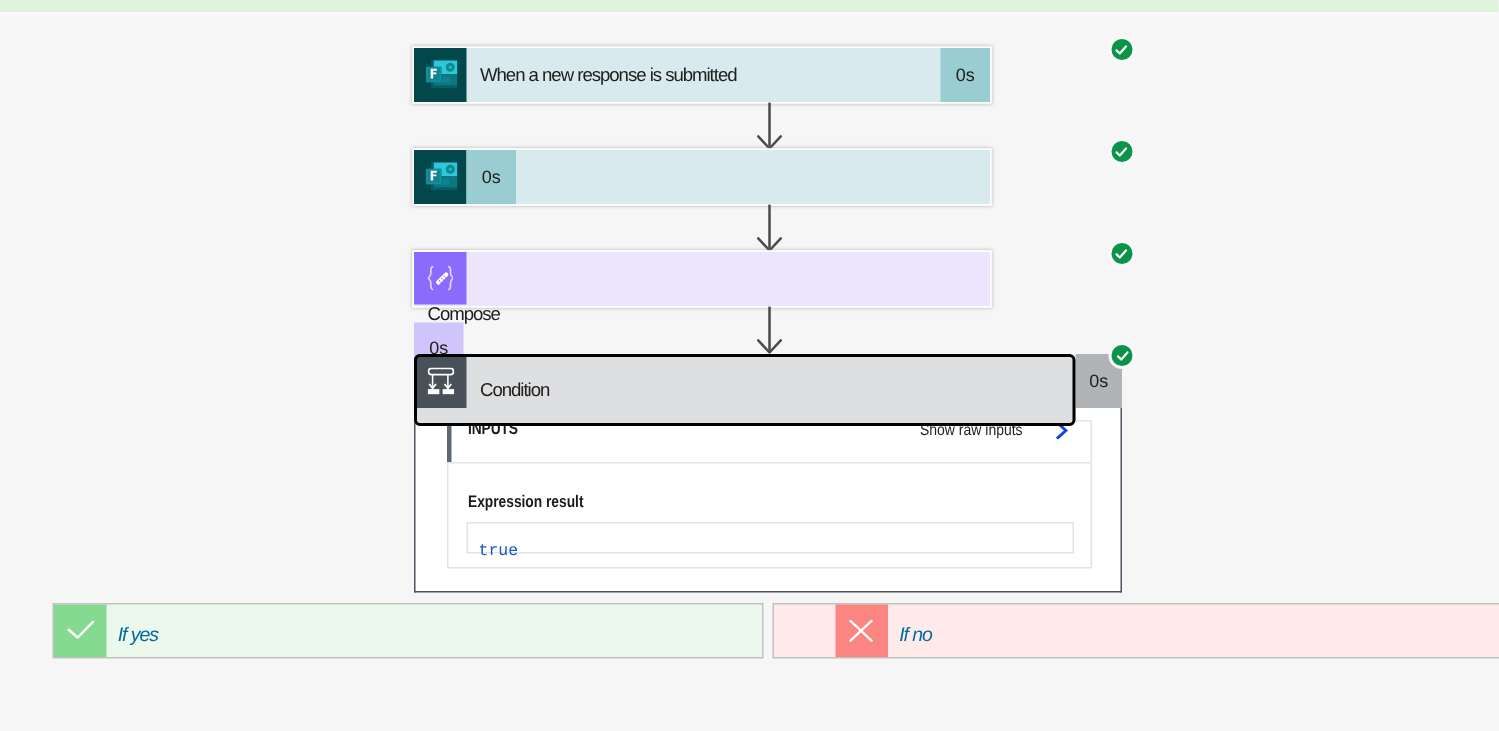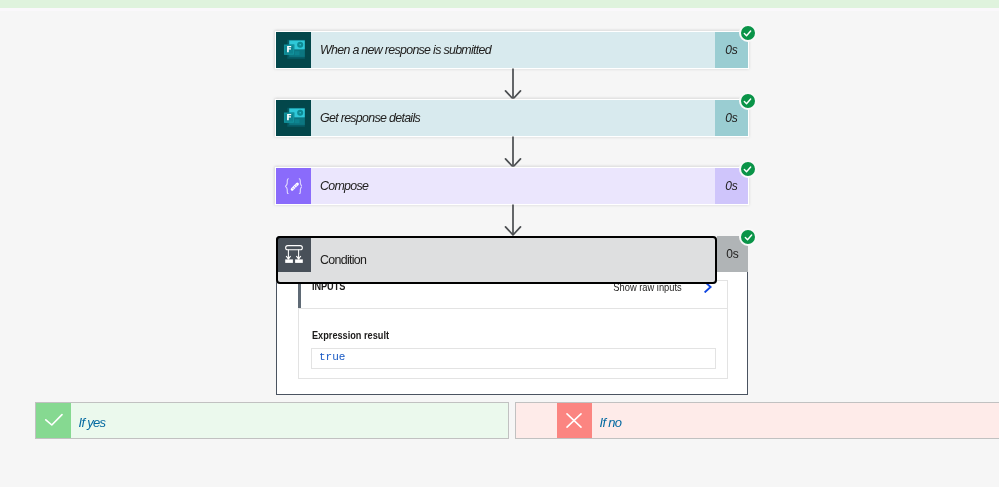--- a/index.html
+++ b/index.html
@@ -3,22 +3,22 @@
 <meta charset="utf-8">
 <style>
   html,body{margin:0;padding:0;}
   body{width:999px;height:487px;overflow:hidden;background:#f6f6f6;
        font-family:"Liberation Sans",sans-serif;}
   .topbar{position:absolute;left:0;top:0;width:999px;height:8px;}
   .canvas{position:absolute;left:0;top:8px;width:999px;height:479px;background:#f6f6f6;}
   .subbar{position:absolute;left:0;top:8px;width:999px;height:3px;background:#faf8fb;z-index:20;}
 
   
-  .card{position:absolute;left:276px;width:472px;height:36px;display:flex;
-        box-shadow:0 0 0 1.2px #ffffff, 0 0 2.5px 1.2px rgba(130,130,130,.55);font-style:italic;}
+  .card{position:absolute;left:276px;width:384px;height:36px;display:flex;
+        box-shadow:0 0 0 1.2px #ffffff, 0 0 2.5px 1.2px rgba(130,130,130,.55);}
   .iconbox{width:35px;height:36px;flex:0 0 35px;display:flex;
         align-items:center;justify-content:center;}
   .title{flex:1 1 auto;display:flex;align-items:center;padding-left:9px;
         font-size:12.4px;color:#21201f;letter-spacing:-0.055em;line-height:1;padding-bottom:0px;}
   .dur{width:33px;flex:0 0 33px;display:flex;align-items:center;
         justify-content:center;font-size:12px;color:#21201f;}
   .badge{position:absolute;width:18px;height:18px;border-radius:50%;
         border:2.2px solid #f9f9f9;box-sizing:border-box;
         display:flex;align-items:center;justify-content:center;}
 
@@ -42,21 +42,21 @@
   .inputs-accent{position:absolute;left:-1px;top:-1px;width:2.6px;height:28px;background:#5f6a75;}
   .inputs-label{margin-left:13px;font-size:11.5px;font-weight:bold;color:#1b1a19;
         letter-spacing:-0.008em;display:inline-block;transform:scaleX(0.80);
         transform-origin:left center;line-height:1;}
   .show-raw{margin-left:auto;display:flex;align-items:center;gap:22px;
         margin-right:15px;font-size:10.6px;color:#201f1e;line-height:1;}
   .show-raw>span{display:inline-block;transform:scaleX(0.88);transform-origin:right center;}
   .expr-label{font-size:11.2px;font-weight:bold;color:#1b1a19;line-height:1;
         display:inline-block;transform:scaleX(0.82);transform-origin:left center;}
   .expr-field{border:1px solid #e3e3e3;box-sizing:border-box;display:flex;
-        align-items:flex-start;padding-left:7px;padding-top:2px;font-family:"Liberation Mono",monospace;
+        align-items:flex-start;padding-left:7px;padding-top:13px;font-family:"Liberation Mono",monospace;
         font-size:11px;color:#1859c4;}
 
   
   .branch{position:absolute;height:35px;width:472px;display:flex;
         box-shadow:0 0 0 1px rgba(150,150,150,.55);}
   .branch .bicon{width:34.5px;flex:0 0 34.5px;display:flex;align-items:center;
         justify-content:center;}
   .branch .blabel{flex:1 1 auto;display:flex;align-items:center;padding-left:8px;
         font-size:13px;color:#0369a1;letter-spacing:-0.055em;line-height:1;padding-top:3px;font-style:italic;}
 </style>
@@ -103,37 +103,36 @@
         <rect x="27.0" y="4.0" width="80.0" height="45.5" fill="#2fc8d8"></rect>
         <circle cx="82.0" cy="26.0" r="15.2" fill="#0e8a94"></circle>
         <circle cx="82.0" cy="26.0" r="4.0" fill="#2fc8d8"></circle>
         <rect x="27.0" y="52.0" width="80.0" height="34.5" fill="#0c7681"></rect>
         <rect x="56.0" y="58.0" width="22.5" height="20.0" fill="#0d8490"></rect>
         <rect x="0.0" y="24.0" width="53.0" height="53.0" fill="#0d8490"></rect>
         <rect x="4.5" y="28.5" width="44.0" height="44.0" fill="none" stroke="#169ba4" stroke-width="3.2"></rect>
         <path d="M16.5 31.5 h20.5 v6.4 h-12.1 v5.5 h10.9 v6.4 h-10.9 v13.5 h-8.4 z" fill="#ffffff"></path>
       </svg>
     </div>
-    <div class="title">Get response details</div>
     <div class="dur" style="background-color: rgb(154, 205, 210);">0s</div>
     <div class="badge" style="left: 462.5px; top: -8px; background-color: rgb(10, 148, 72);">
       <svg width="9" height="9" viewBox="0 0 12 12">
         <path d="M1.8 6.1 L4.7 8.9 L10.2 2.6" fill="none" stroke="#fff" stroke-width="1.9" stroke-linecap="round" stroke-linejoin="round"></path>
       </svg>
     </div>
   </div>
 
   <div class="arrow" style="left:502px;top:128px;height:32px">
     <svg width="22" height="32" viewBox="0 0 22 32">
       <path d="M11 0.4 L11 30.2" stroke="#4a4d50" stroke-width="1.7" fill="none"></path>
       <path d="M3.5 22.9 L11 31.0 L18.5 22.9" stroke="#4a4d50" stroke-width="1.7" fill="none" stroke-linecap="round" stroke-linejoin="round"></path>
     </svg>
   </div>
 
-  <div class="card" style="top: 160px; background-color: rgb(235, 230, 253);">
+  <div class="card" style="top: 160px; background-color: rgb(235, 230, 253); flex-direction: column;">
     <div class="iconbox" style="background-color: rgb(138, 107, 251);">
       <svg width="17.6" height="16.8" viewBox="0 0 88 84">
         <path d="M17 4 C9 5 12 16 11 27 C10.4 34 7 38 2 42 C7 46 10.4 50 11 57 C12 68 9 79 17 80" fill="none" stroke="#dfd8fd" stroke-width="5.6" stroke-linecap="round" stroke-linejoin="round"></path>
         <path d="M71 4 C79 5 76 16 77 27 C77.6 34 81 38 86 42 C81 46 77.6 50 77 57 C76 68 79 79 71 80" fill="none" stroke="#dfd8fd" stroke-width="5.6" stroke-linecap="round" stroke-linejoin="round"></path>
         <path d="M56.5 25.5 L31.0 51.0 A7.3 7.3 0 1 0 41.3 61.3 L66.8 35.8 A7.3 7.3 0 1 0 56.5 25.5 Z" fill="#ffffff"></path>
         <g fill="#8a6bfb">
           <circle cx="55.5" cy="35.5" r="2.5"></circle>
             <circle cx="61.0" cy="41.0" r="2.5"></circle>
           <circle cx="47.8" cy="43.2" r="2.5"></circle>
             <circle cx="53.3" cy="48.7" r="2.5"></circle>

